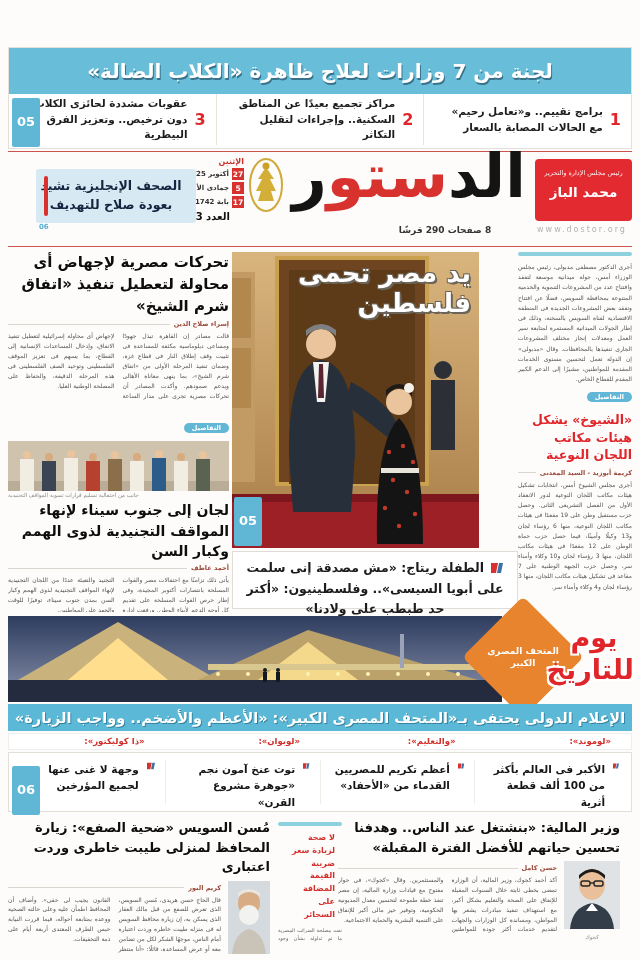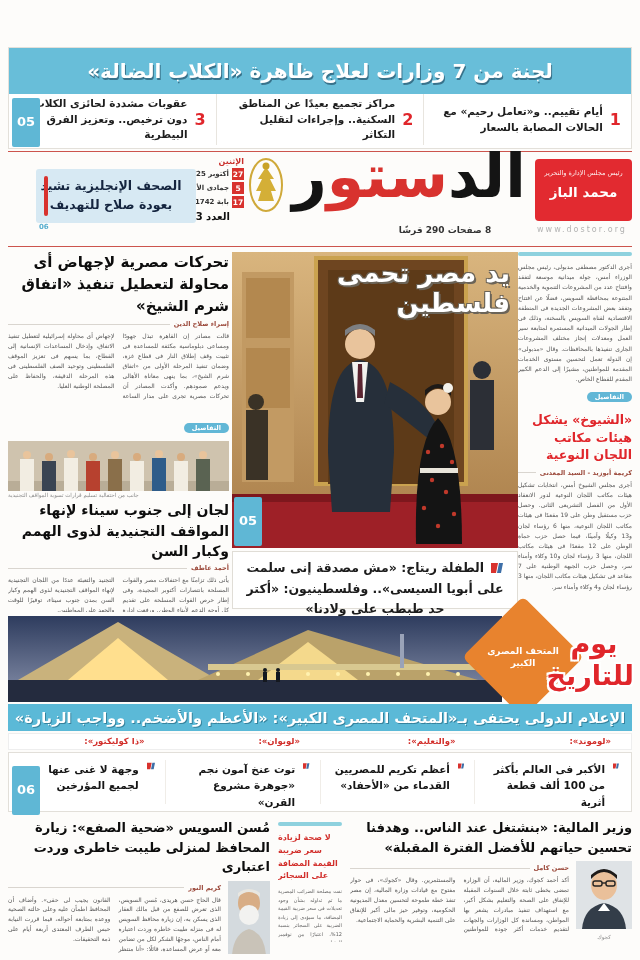--- a/index.html
+++ b/index.html
@@ -41,71 +41,71 @@
   .salah-chip{position:absolute;left:3px;bottom:-8px;font-size:7px;color:#57aecf;font-weight:700;}
   
   .colR{position:absolute;right:8px;top:252px;width:114px;height:360px;overflow:hidden;}
   .tealbar{height:4px;background:#8ed1de;border-radius:2px;margin:0 0 6px 0;}
   .hR{font-size:12.5px;font-weight:800;color:#e0262b;line-height:1.4;text-align:right;margin-bottom:5px;}
   .byline{display:flex;align-items:center;gap:4px;margin:3px 0;}
   .byline .b{font-size:6.5px;color:#9c4a3c;font-weight:700;white-space:nowrap;}
   .byline::after{content:"";flex:1;border-top:1px solid #d9d5cf;}
   .bodytxt{font-size:6px;color:#555;line-height:1.7;text-align:justify;}
   .pill{display:inline-block;background:#62b7d6;color:#fff;font-size:6.5px;font-weight:700;padding:1px 8px;border-radius:7px;margin:5px 0;}
-  .photo-wrap{position:absolute;left:232px;top:252px;width:286px;height:296px;overflow:hidden;}
+  .photo-wrap{position:absolute;left:232px;top:252px;width:247px;height:296px;overflow:hidden;}
   .ptitle{position:absolute;top:6px;right:8px;font-size:26px;font-weight:900;color:#fff;
           text-shadow:2px 2px 0 #6b6458,-1px -1px 0 #6b6458,1px -1px 0 #6b6458,-1px 1px 0 #6b6458;}
   .photo-chip{position:absolute;left:2px;bottom:2px;}
   .caption-box{position:absolute;left:232px;top:551px;width:286px;height:58px;background:#fff;border:1px solid #e0ddd6;box-sizing:border-box;padding:6px 8px;font-size:12.5px;font-weight:800;color:#1c1c1c;line-height:1.65;text-align:center;}
   .flag-ic{display:inline-block;vertical-align:-1px;margin-left:3px;}
   .colL{position:absolute;left:8px;top:252px;width:221px;height:360px;overflow:hidden;}
   .hL{font-size:15px;font-weight:900;color:#0d0d0d;line-height:1.45;text-align:right;}
   .cols2{columns:2;column-gap:8px;font-size:6px;color:#555;line-height:1.65;text-align:justify;margin-top:2px;}
   .h86{height:84px;overflow:hidden;}
   .h60{height:56px;overflow:hidden;}
   .strip-cap{font-size:5.5px;color:#8a8a8a;text-align:left;margin:1px 0 2px 0;}
   
   .mus{position:absolute;left:8px;top:616px;width:624px;height:86px;}
   .musphoto{position:absolute;left:0;top:0;width:494px;height:86px;}
   .diamond{position:absolute;right:66px;top:-2px;width:86px;height:86px;background:#e8832e;transform:rotate(45deg);border-radius:6px;}
   .diamond .dt{position:absolute;inset:0;display:flex;align-items:center;justify-content:center;transform:rotate(-45deg);color:#fff;font-size:9px;font-weight:800;text-align:center;line-height:1.35;padding:6px;}
   .redtitle{position:absolute;right:-2px;top:6px;width:80px;text-align:center;font-size:27px;font-weight:900;color:#e0262b;line-height:1.2;
-            text-shadow:0 0 3px #fff,2px 2px 0 #fff,-2px -2px 0 #fff,2px -2px 0 #fff,-2px 2px 0 #fff;margin-top:6px;}
+            text-shadow:0 0 3px #fff,2px 2px 0 #fff,-2px -2px 0 #fff,2px -2px 0 #fff,-2px 2px 0 #fff;}
   .bluebar{position:absolute;top:704px;left:8px;right:8px;height:27px;background:#5bb9d7;color:#fff;font-weight:800;font-size:14.5px;display:flex;align-items:center;justify-content:center;text-shadow:1px 1px 0 #35839e;}
   .sources{position:absolute;top:733px;left:8px;right:8px;height:17px;background:#fff;border:1px solid #eee;display:flex;box-sizing:border-box;}
   .sources .s{flex:1;text-align:right;padding-right:20px;font-size:8.5px;font-weight:800;color:#d2302c;line-height:15px;}
   .quotes{position:absolute;top:752px;left:8px;right:8px;height:60px;border:1px solid #e2dfd9;background:#fff;display:flex;box-sizing:border-box;padding:7px 2px;}
   .q{flex:1;display:flex;gap:5px;padding:1px 10px;align-items:flex-start;}
   .q + .q{border-right:1px solid #f0ede8;}
   .q .t{font-size:10.5px;font-weight:800;color:#161616;line-height:1.55;text-align:right;}
   .quotes-chip{position:absolute;left:3px;bottom:-4px;}
   
-  .bf{position:absolute;right:8px;top:818px;width:282px;height:136px;overflow:hidden;}
+  .bf{position:absolute;right:20px;top:818px;width:282px;height:136px;overflow:hidden;}
   .hB{font-size:13px;font-weight:900;color:#0d0d0d;line-height:1.5;text-align:right;}
   .brow{display:flex;gap:7px;margin-top:4px;}
   .pphoto{flex:0 0 56px;text-align:center;}
   .pcap{font-size:5.5px;color:#8a8a8a;margin-top:1px;}
   .cig{position:absolute;left:278px;top:822px;width:64px;height:120px;overflow:hidden;}
-  .cig .title{font-size:8px;font-weight:800;color:#d2302c;line-height:1.6;text-align:left;margin:4px 0;}
+  .cig .title{font-size:8px;font-weight:800;color:#d2302c;line-height:1.6;text-align:right;margin:4px 7px;}
   .cig .b{font-size:5px;color:#666;line-height:1.7;text-align:justify;}
   .bs{position:absolute;left:8px;top:818px;width:262px;height:136px;overflow:hidden;}
 </style>
 </head>
 <body>
 
 <div class="sheet">
 
   <div class="dogs-wrap box">
     <div class="dogs-banner">
       <span class="hl">لجنة من 7 وزارات لعلاج ظاهرة «الكلاب الضالة»</span>
     </div>
     <div class="dogs-points">
       <div class="point">
         <span class="num">1</span>
-        <span class="txt">أيام تقييم.. و«تعامل رحيم» مع الحالات المصابة بالسعار</span>
+        <span class="txt">برامج تقييم.. و«تعامل رحيم» مع الحالات المصابة بالسعار</span>
       </div>
       <div class="point">
         <span class="num">2</span>
         <span class="txt">مراكز تجميع بعيدًا عن المناطق السكنية.. وإجراءات لتقليل التكاثر</span>
       </div>
       <div class="point">
         <span class="num">3</span>
         <span class="txt">عقوبات مشددة لحائزى الكلاب دون ترخيص.. وتعزيز الفرق البيطرية</span>
       </div>
     </div>

